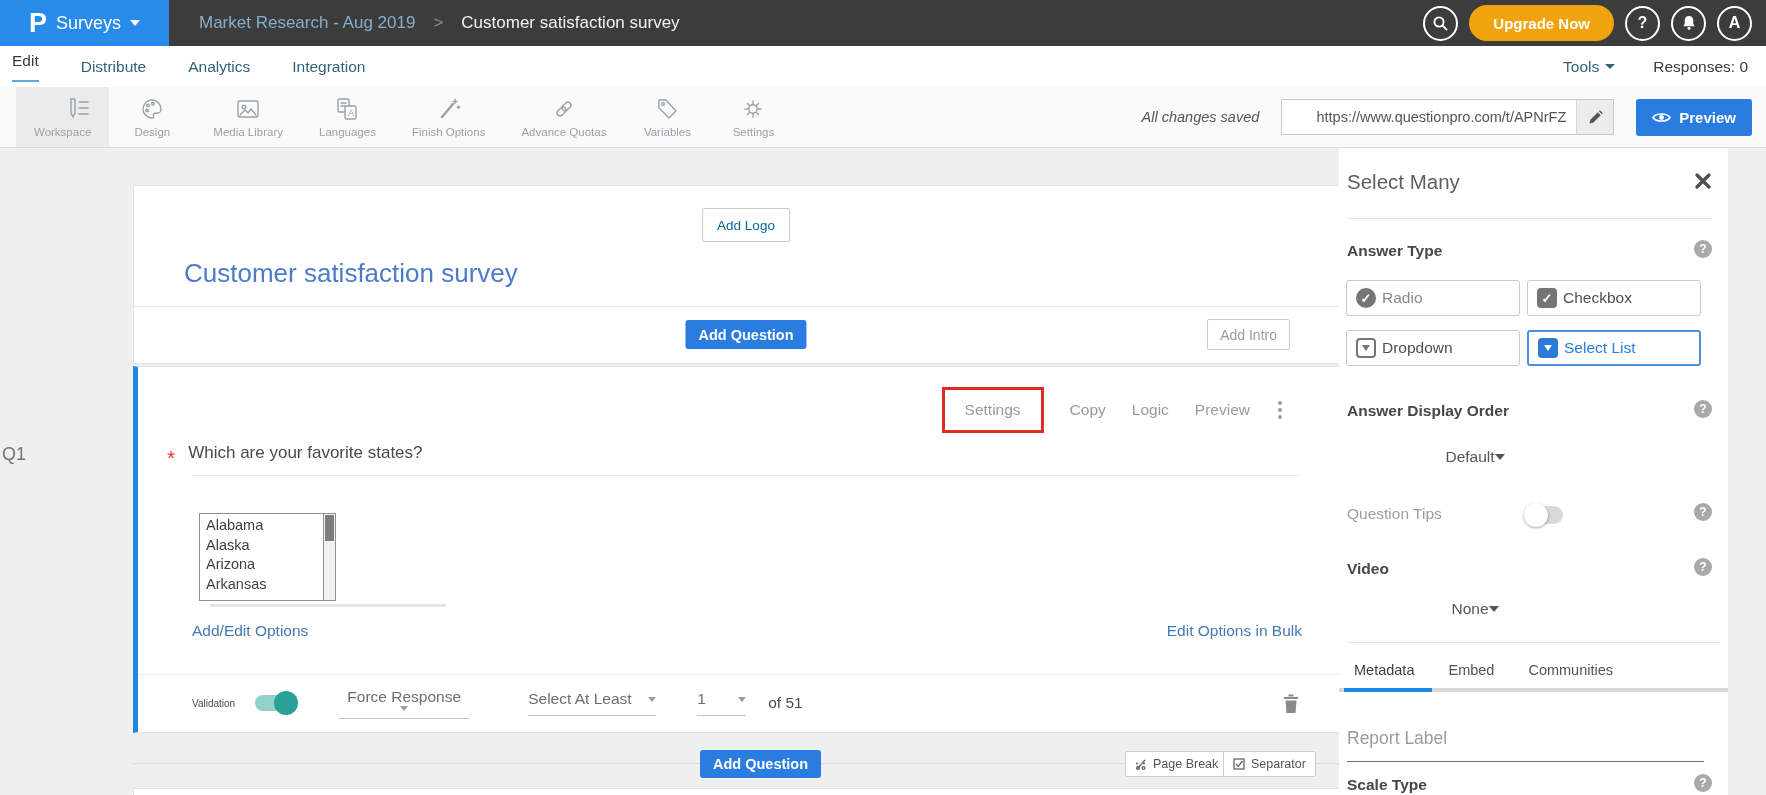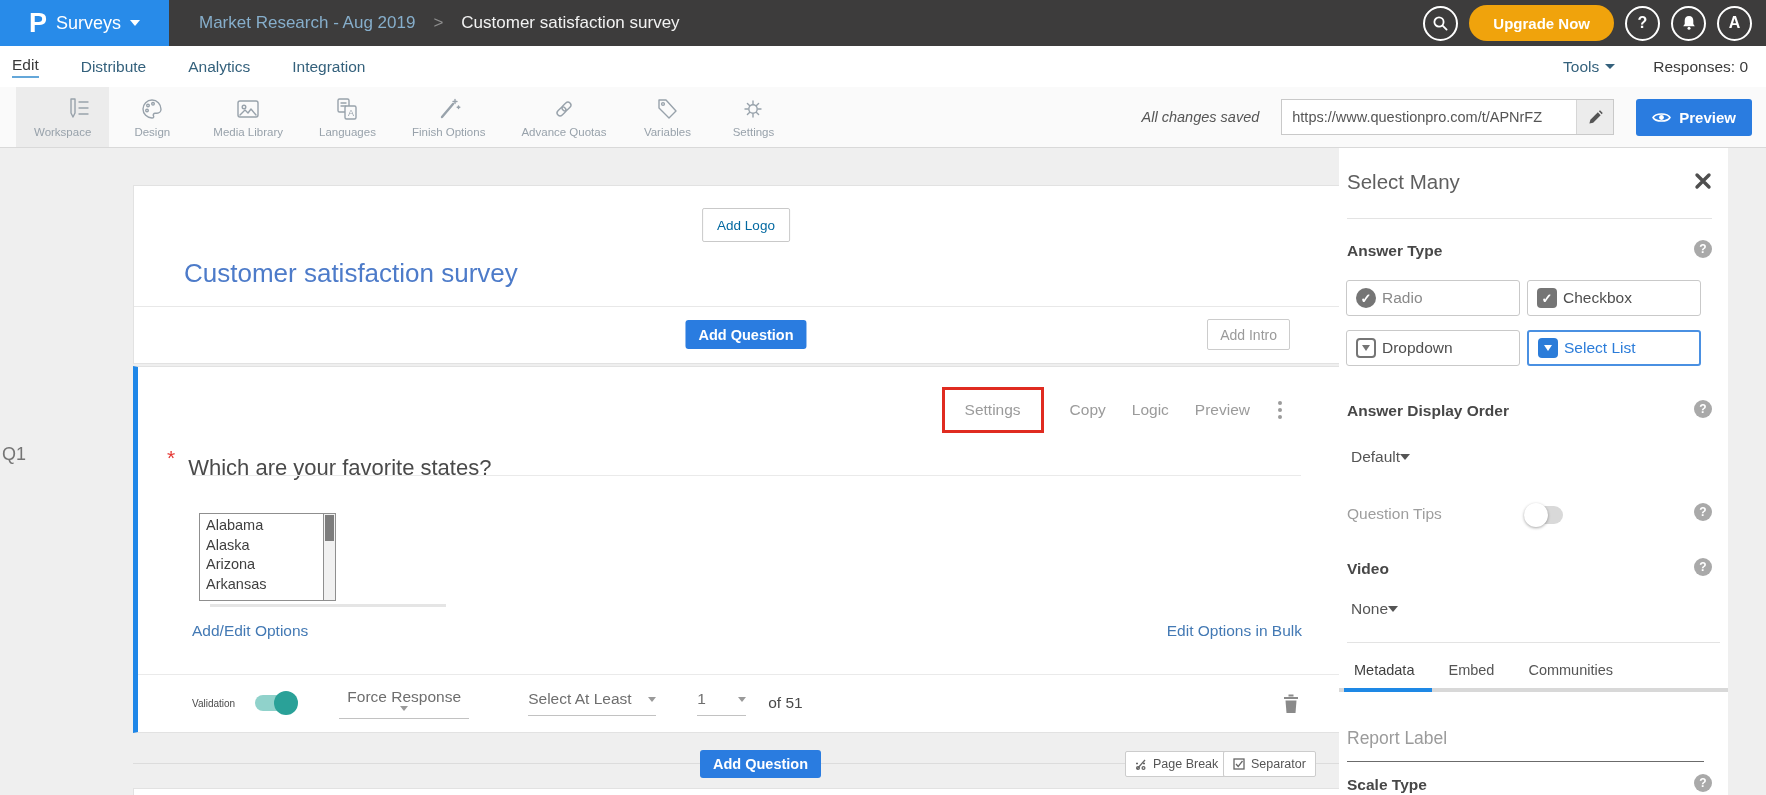--- a/index.html
+++ b/index.html
@@ -25,38 +25,38 @@
   .circle-btn { width:35px; height:35px; border:2px solid #fff; border-radius:50%; color:#fff;
                 display:flex; align-items:center; justify-content:center; font-size:16px; font-weight:bold; cursor:pointer; }
   .upgrade { height:36px; border-radius:18px; background:#f0a30c; color:#fff; font-weight:bold;
              font-size:15px; display:flex; align-items:center; padding:0 24px; cursor:pointer; }
 
   
   .navrow { position:absolute; left:0; top:46px; width:1766px; height:41px; background:#fff;
             display:flex; align-items:center; font-size:15.5px; }
   .nav-tab { color:#34617c; margin-left:42px; cursor:pointer; }
   .nav-tab.first { margin-left:12px; }
-  .nav-tab.active { color:#3a3a3a; border-bottom:2px solid #64a7d9; padding-bottom:2px; }
+  .nav-tab.active { color:#3a3a3a; border-bottom:2px solid #64a7d9; padding-bottom:10px; }
   .nav-right { margin-left:auto; display:flex; align-items:center; gap:38px; padding-right:18px; }
   .tools { color:#34617c; display:flex; align-items:center; gap:6px; cursor:pointer; }
   .tools .caret-down { border-top-width:5px; }
   .responses { color:#3a3a3a; }
 
   
   .toolbar { position:absolute; left:0; top:87px; width:1766px; height:61px; background:#fafafa;
              border-bottom:1px solid #d9d9d9; display:flex; align-items:stretch; }
   .tool-item { display:flex; flex-direction:column; align-items:center; justify-content:center; gap:5px;
                padding:0 18px; color:#98a2ab; font-size:11.5px; cursor:pointer; min-width:86px; }
   .tool-item.active { background:#ececec; }
   .tool-item svg { stroke:#98a2ab; fill:none; stroke-width:1.4; stroke-linecap:round; stroke-linejoin:round; }
   .toolbar-right { margin-left:auto; display:flex; align-items:center; gap:22px; padding-right:14px; }
   .saved { font-style:italic; color:#555; font-size:14.5px; white-space:nowrap; }
   .url-box { width:333px; height:36px; background:#fff; border:1px solid #c9c9c9; display:flex; align-items:center; }
   .url-input { flex:1; border:none; outline:none; background:transparent; padding:0 10px;
-               font-size:14.5px; color:#555; font-family:inherit; }
+               font-size:14.5px; color:#555; font-family:inherit;text-align:right; }
   .url-edit { width:37px; height:100%; background:#ececec; display:flex; align-items:center;
               justify-content:center; cursor:pointer; border-left:1px solid #d6d6d6; }
   .btn-blue { background:#2a7ce0; border-radius:3px; color:#fff; font-weight:bold; font-size:14.5px;
               display:flex; align-items:center; justify-content:center; cursor:pointer; }
   .preview-btn { height:37px; padding:0 16px; gap:8px; font-size:15px; }
 
   
   .main { position:absolute; left:0; top:148px; width:1766px; height:647px; background:#efefef; }
   .q-number { position:absolute; left:2px; top:296px; color:#757575; font-size:18px; }
 
@@ -74,21 +74,21 @@
   .question-card { position:absolute; left:133px; top:218px; width:1226px; height:367px; background:#fff;
                    border:1px solid #e2e2e2; border-left:5px solid #1f87e8; }
   .q-actions { position:absolute; top:20px; right:74px; display:flex; align-items:center; gap:26px;
                color:#9b9b9b; font-size:15.5px; }
   .annotation { border:3px solid #e02b20; padding:11px 20px; }
   .q-action { cursor:pointer; }
   .kebab { display:flex; flex-direction:column; gap:3px; cursor:pointer; padding:2px; }
   .kebab i { width:4px; height:4px; border-radius:50%; background:#9b9b9b; }
   .q-text-row { position:absolute; left:29px; top:76px; display:flex; align-items:flex-start; }
   .req { color:#e53935; font-size:21px; line-height:1; margin-top:4px; }
-  .q-title { color:#4a4a4a; font-size:22px; margin-left:13px; cursor:text;margin-top:12px; }
+  .q-title { color:#4a4a4a; font-size:17px; margin-left:13px; cursor:text; }
   .q-divider { position:absolute; left:54px; right:57px; top:108px; border-top:1px solid #eaeaea; }
   .listbox { position:absolute; left:61px; top:146px; width:137px; height:88px; border:1px solid #8f8f8f;
              background:#fff; display:flex; overflow:hidden; }
   .list-items { flex:1; padding:2px 0 0 6px; font-size:14.5px; color:#3f3f3f; line-height:19.5px; }
   .list-item { cursor:pointer; white-space:nowrap; }
   .list-scroll { width:12px; border-left:1px solid #8f8f8f; background:#f1f1f1; position:relative; }
   .list-thumb { position:absolute; top:1px; left:1px; right:1px; height:26px; background:#7d7d7d; cursor:pointer; }
   .answer-underline { position:absolute; left:72px; top:237px; width:236px; height:3px; background:#e5e5e5; }
   .link-blue { color:#4379b4; font-size:15.5px; cursor:pointer; }
   .add-edit { position:absolute; left:54px; top:255px; }
@@ -138,21 +138,21 @@
   .t-icon { width:20px; height:20px; flex:none; display:flex; align-items:center; justify-content:center;
             font-size:13px; color:#fff; font-weight:bold; margin-right:3px; }
   .ti-round { background:#757575; border-radius:50%; }
   .ti-square { background:#757575; border-radius:4px; }
   .ti-outline { border:2px solid #757575; border-radius:4px; }
   .ti-blue { background:#2b7cd9; border-radius:4px; }
   .tri-dn { width:0; height:0; border-left:4px solid transparent; border-right:4px solid transparent; border-top:6px solid currentColor; }
   .ti-outline .tri-dn { color:#757575; }
   .lbl-radio { color:#8a8a8a; } .lbl-dark { color:#4f4f4f; }
   .sb-select { position:absolute; left:12px; width:248px; display:flex; align-items:center;
-               justify-content:flex-start; color:#555; font-size:15.5px; cursor:pointer; }
+               justify-content:center; color:#555; font-size:15.5px; cursor:pointer; }
   .sb-select .caret-down { color:#555; border-top-width:6px; }
   .toggle-off { position:absolute; left:186px; width:38px; height:18px; background:#d9d9d9; border-radius:9px; cursor:pointer; }
   .toggle-off .knob { position:absolute; left:-1px; top:-3px; width:24px; height:24px; border-radius:50%;
                       background:#fff; box-shadow:0 1px 3px rgba(0,0,0,.35); }
   .sb-tabs { position:absolute; left:15px; top:514px; display:flex; gap:34px; font-size:14.5px; color:#555; }
   .sb-tab { cursor:pointer; }
   .sb-tab.active { color:#3f3f3f; }
   .tab-track { position:absolute; left:0; right:0; top:540px; height:4px; background:#d8d8d8; }
   .tab-active-bar { position:absolute; left:5px; top:540px; width:88px; height:4px; background:#1e88e5; z-index:2; }
   .report-input { position:absolute; left:8px; top:576px; width:357px; border:none; outline:none; background:transparent;

